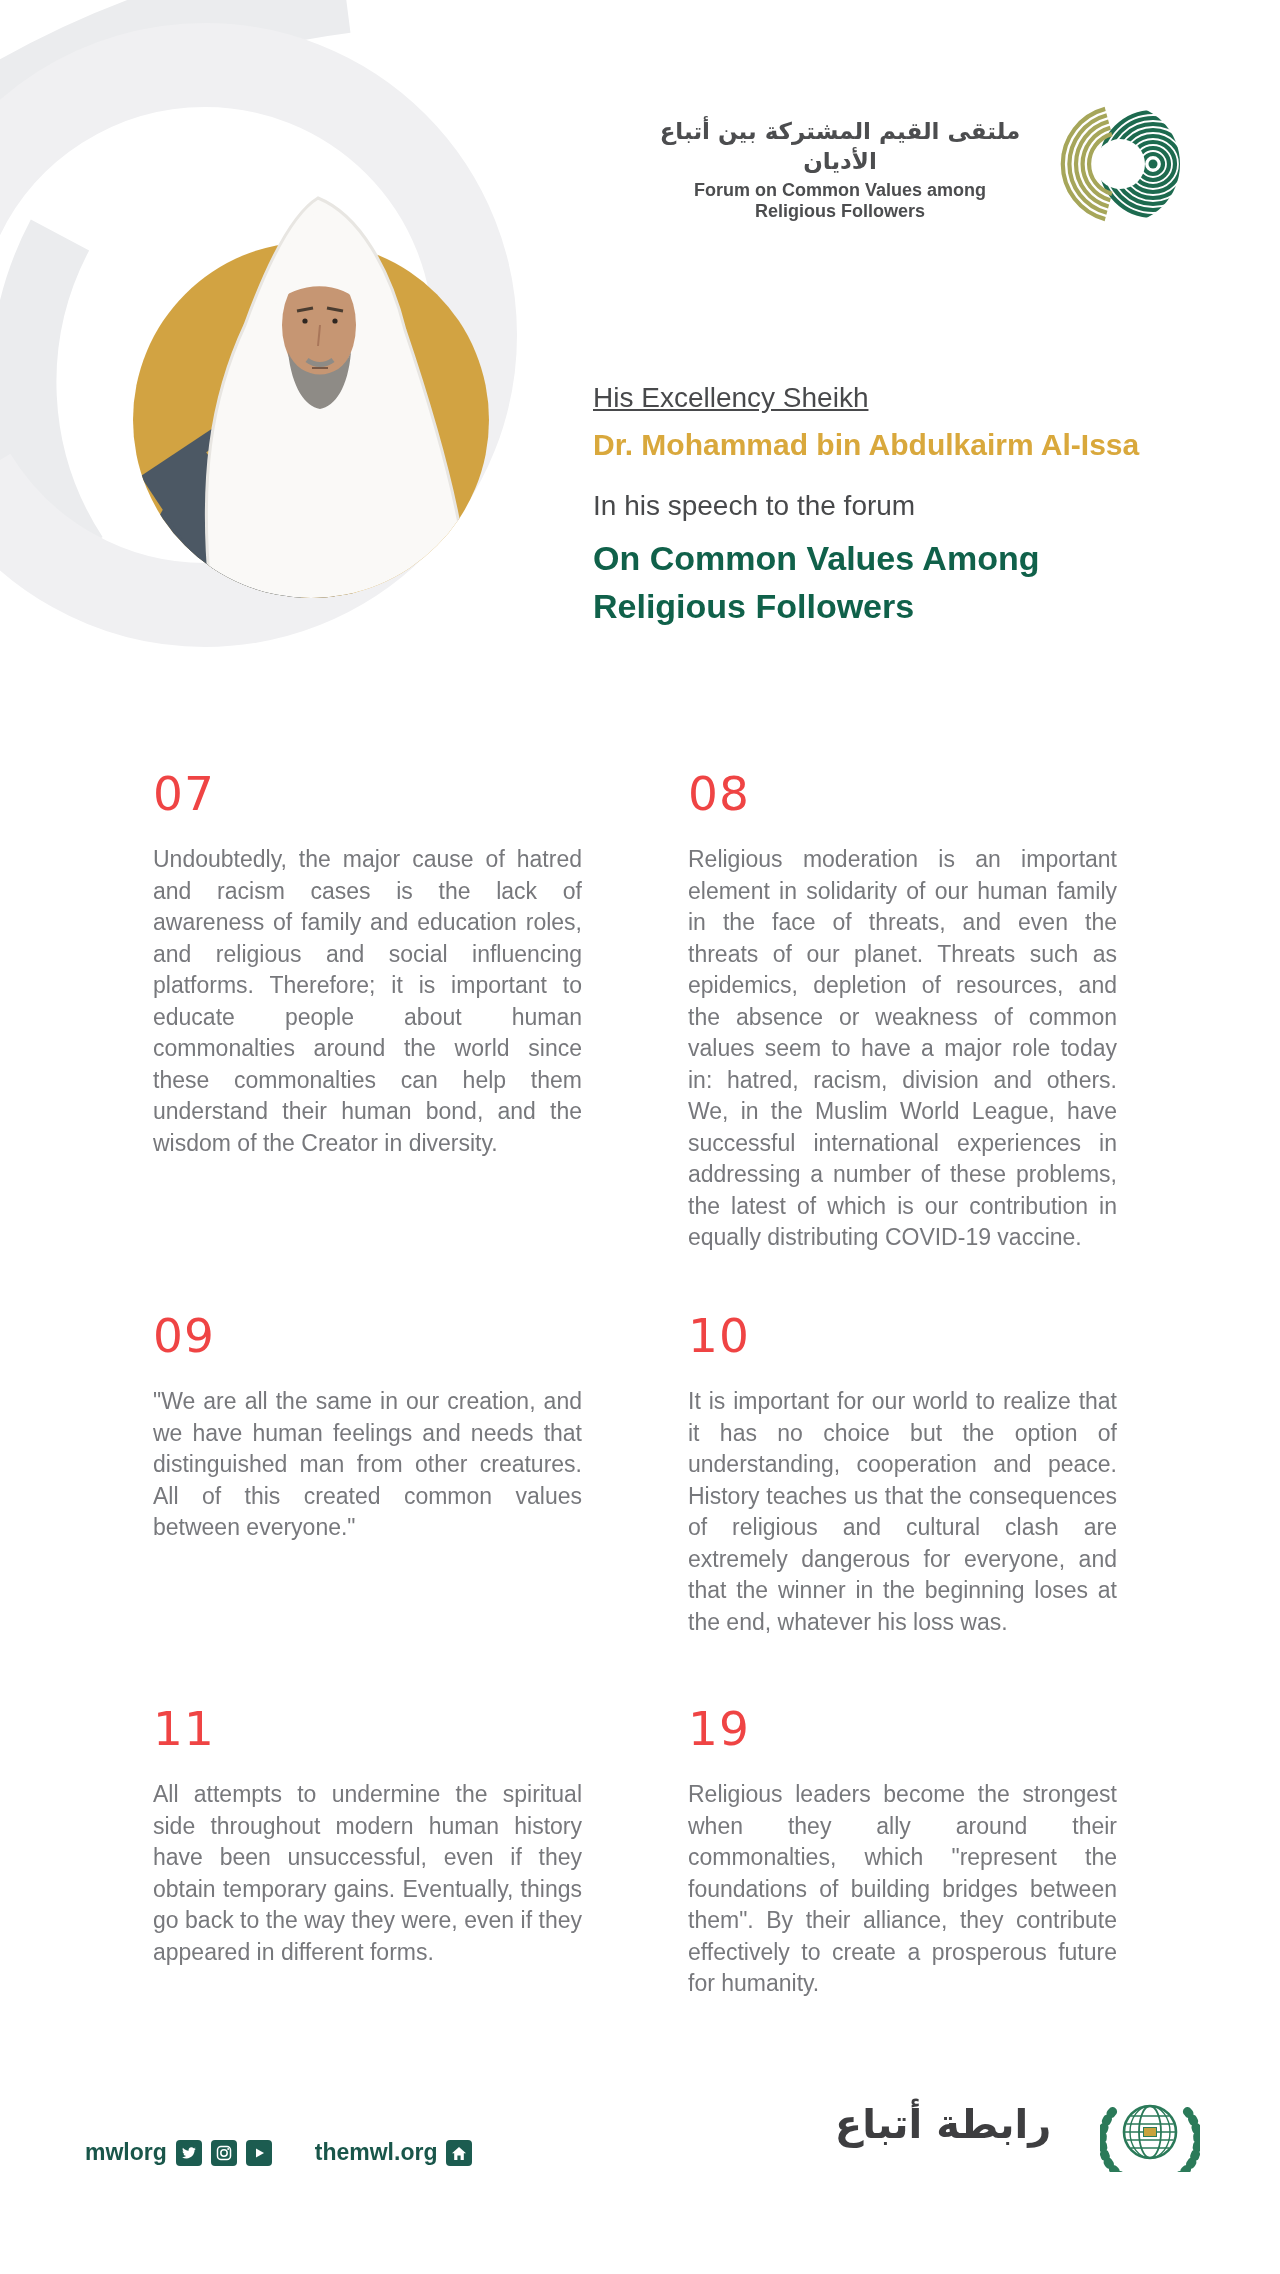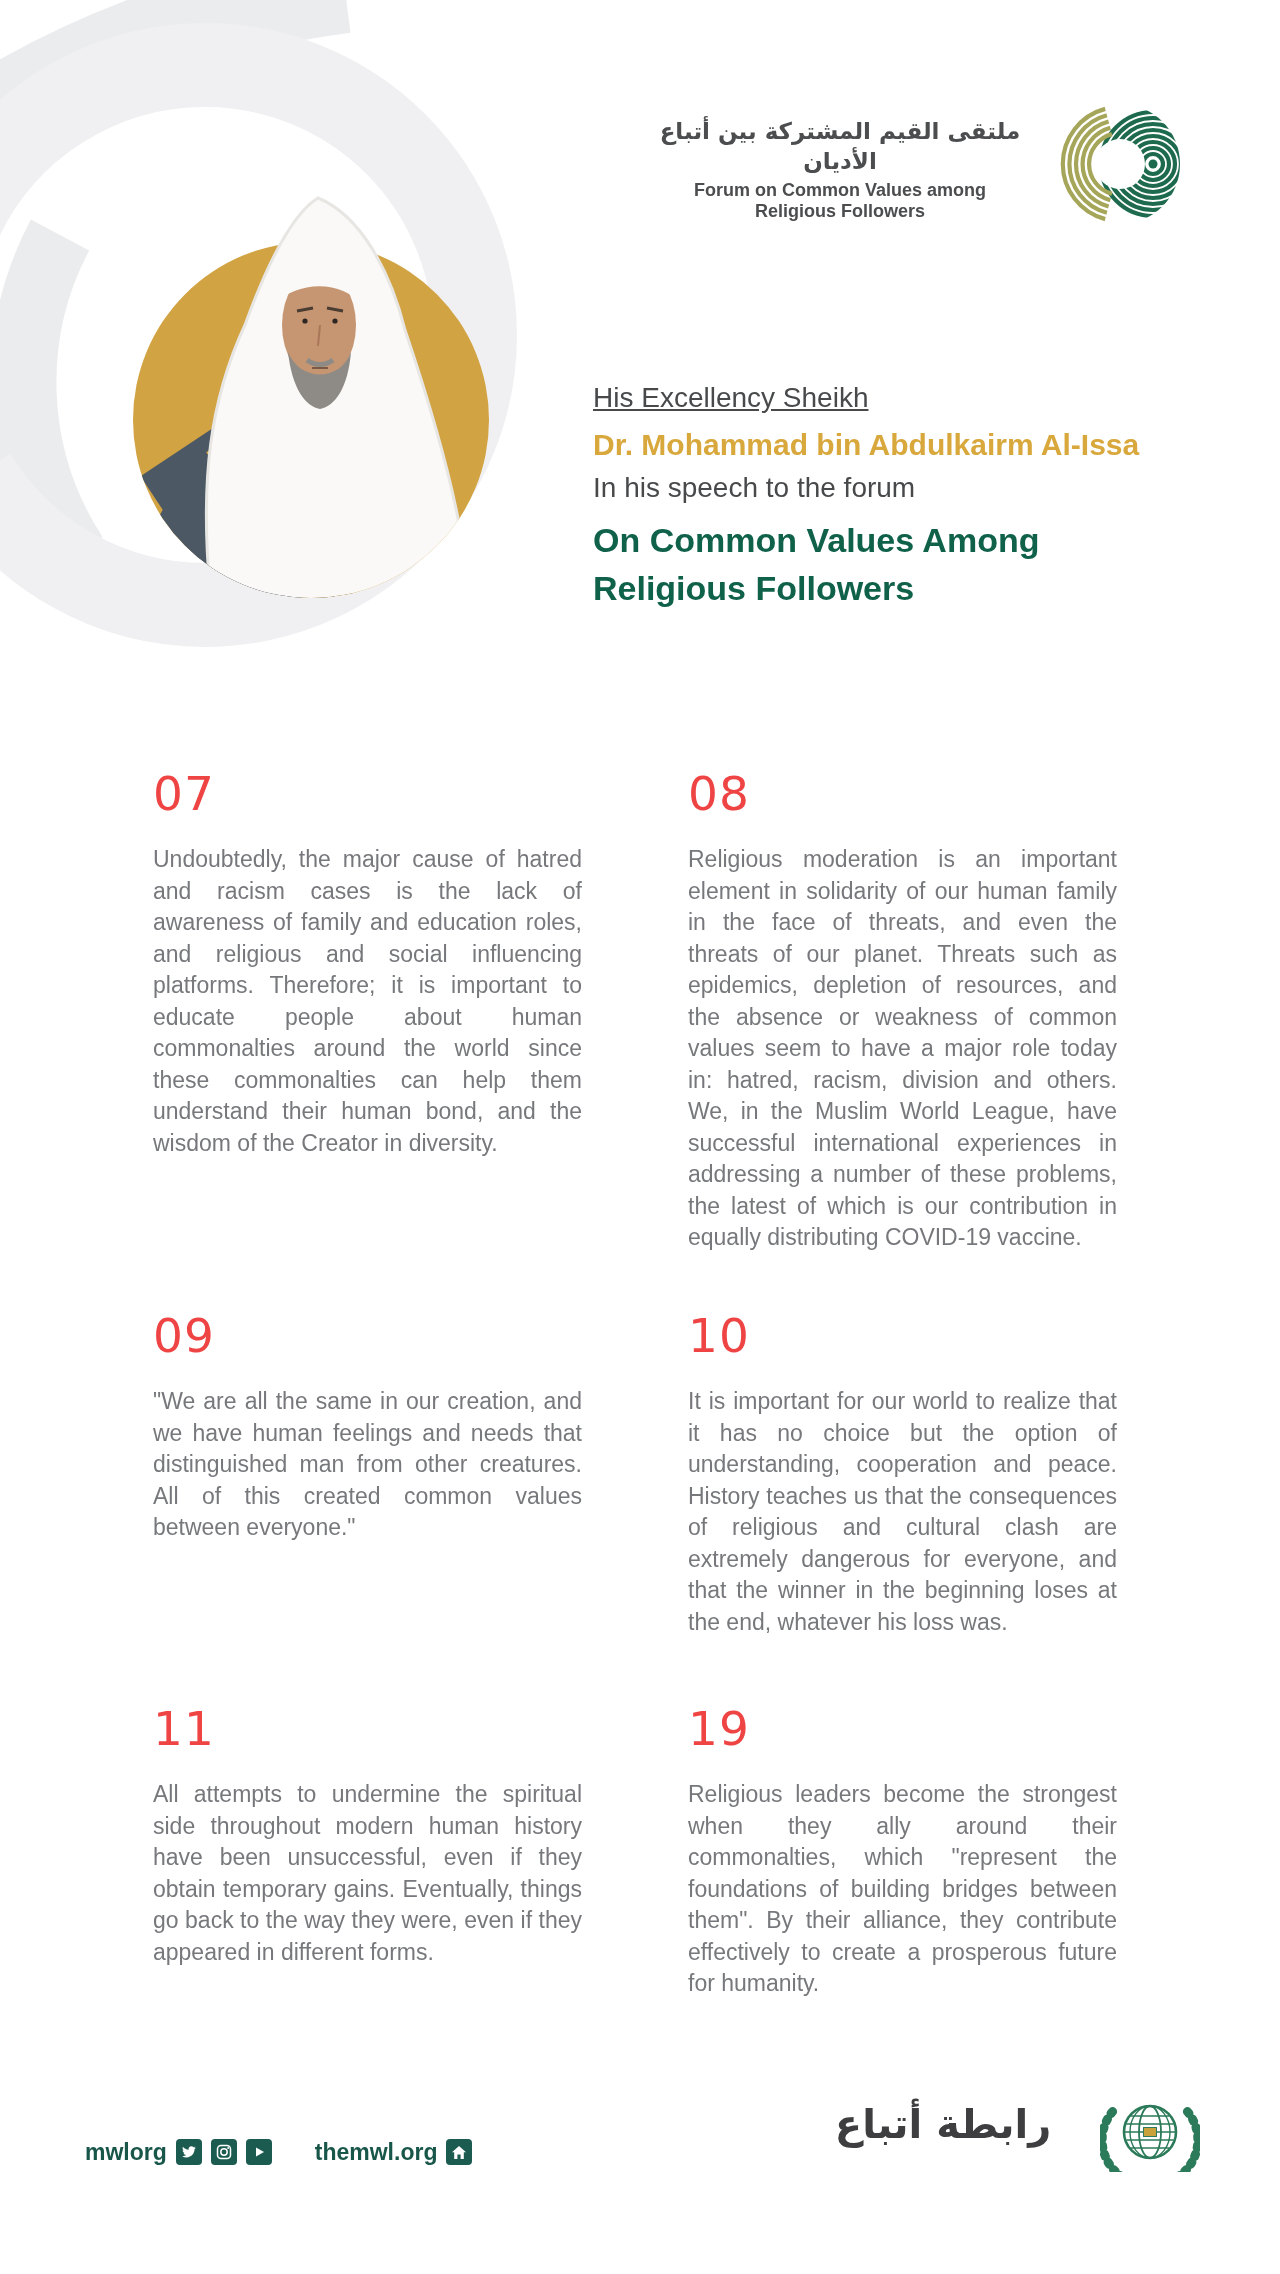--- a/index.html
+++ b/index.html
@@ -10,32 +10,32 @@
 
   
   .header-title{left:640px;top:116px;width:400px;text-align:center;color:#4C4D4F;}
   .header-title .ar{font-family:"DejaVu Sans",sans-serif;font-weight:700;font-size:23px;line-height:30px;}
   .header-title .en{font-weight:700;font-size:18px;line-height:21px;margin-top:4px;}
 
   
   .hero{left:593px;top:382px;width:640px;}
   .hero .pre{font-size:28px;color:#48494B;text-decoration:underline;}
   .hero .name{margin-top:14px;font-size:30px;font-weight:700;color:#D9A83C;}
-  .hero .intro{margin-top:10px;font-size:28px;color:#48494B;}
+  .hero .intro{margin-top:28px;font-size:28px;color:#48494B;}
   .hero .title{margin-top:12px;font-size:34px;line-height:48px;font-weight:700;color:#10614A;}
 
   
   .section{position:absolute;width:429px;}
   .section .num{font-size:47px;line-height:52px;color:#ef4444;letter-spacing:1px;
                 font-family:"DejaVu Sans",sans-serif;}
   .section .body{margin-top:24px;font-size:23px;line-height:31.5px;color:#77787C;
                  text-align:justify;}
 
   
-  .footer-left{left:85px;top:2139px;display:flex;align-items:flex-start;}
+  .footer-left{left:85px;top:2139px;display:flex;align-items:flex-end;}
   .footer-left .label{font-size:23px;font-weight:700;color:#19564A;}
   .icon-sq{width:26px;height:26px;border-radius:4px;background:#1C5C50;margin-left:9px;
            display:flex;align-items:center;justify-content:center;}
   .site{margin-left:43px;}
   .mwl-ar{left:783px;top:2082px;width:320px;text-align:center;color:#3E3E40;
           font-family:"DejaVu Sans",sans-serif;font-weight:700;font-size:40px;line-height:84px;}
   .mwl-en{left:783px;top:2170px;width:320px;text-align:center;color:#4c1d95;
           font-family:"Liberation Serif",serif;font-weight:700;font-size:16px;letter-spacing:2.5px;}
 </style>
 </head>

